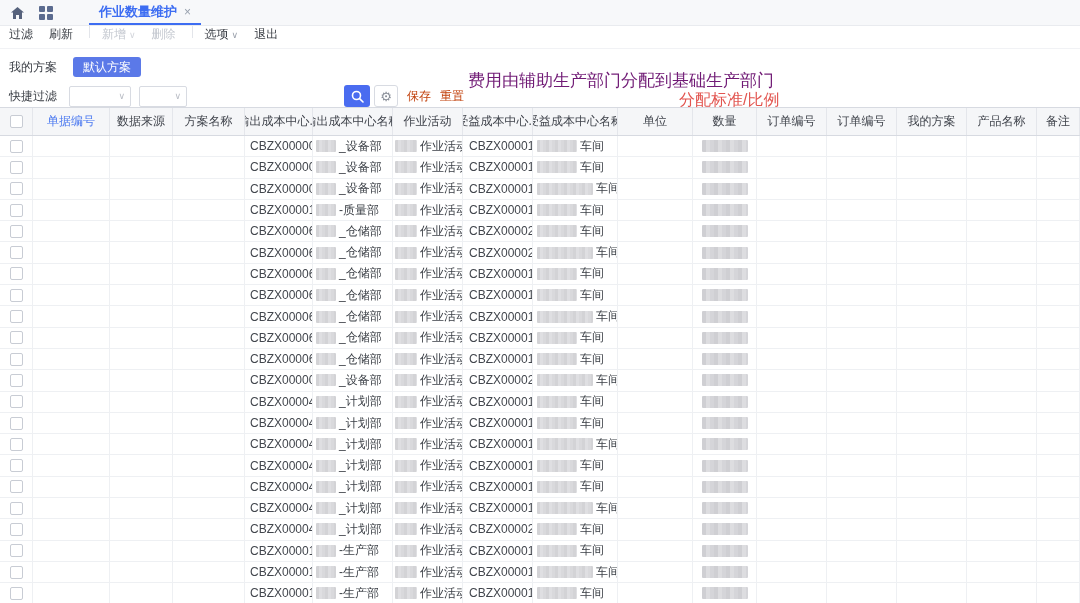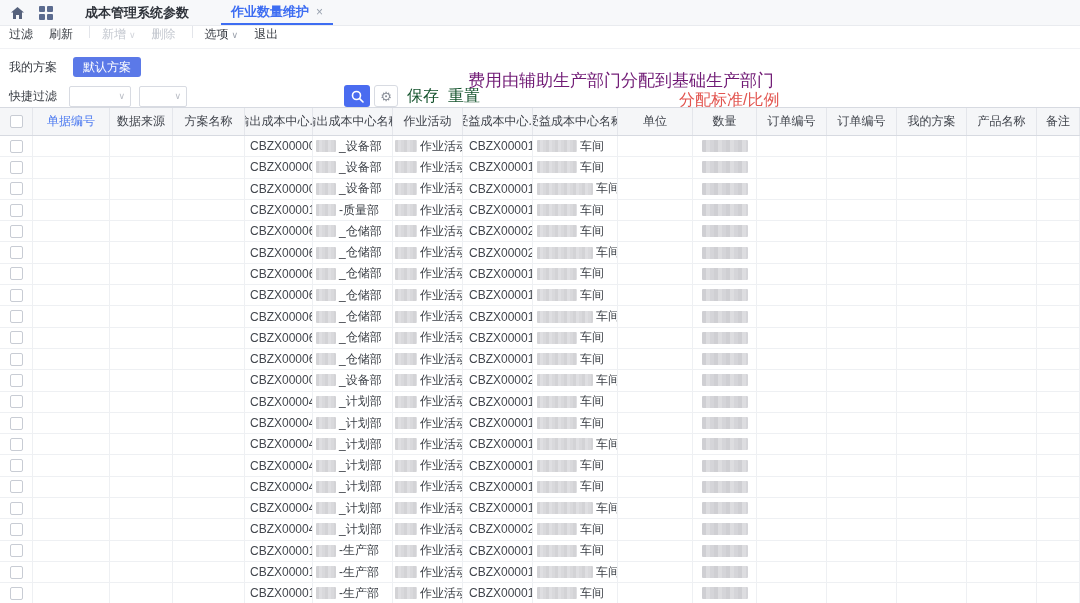--- a/index.html
+++ b/index.html
@@ -50,21 +50,21 @@
   .filter-actions { display:flex; align-items:center; margin-left:157px; }
   .search-btn {
     width:26px; height:22px; background:#4a6cf0; border-radius:3px;
     display:flex; align-items:center; justify-content:center; cursor:pointer;
   }
   .gear-btn {
     width:24px; height:22px; background:#fff; border:1px solid #d8dbe2; border-radius:3px;
     display:flex; align-items:center; justify-content:center; margin-left:4px;
     color:#8a8f99; font-size:13px; cursor:pointer; line-height:1;
   }
-  .link-btn { color:#14532d; font-size:16px; margin-left:9px; cursor:pointer; }
+  .link-btn { color:#c2410c; font-size:12px; margin-left:9px; cursor:pointer; }
   
   .annot1 { position:absolute; left:468px; top:69px; color:#701a75; font-size:17px; z-index:6; white-space:nowrap; }
   .annot2 { position:absolute; left:679px; top:90px; color:#e25550; font-size:16px; z-index:6; white-space:nowrap; }
   
   .grid { position:absolute; top:107px; left:0; width:1080px; bottom:0; overflow:hidden; border-top:1px solid #d7dae1; }
   .thead { display:flex; height:28px; background:#f5f6f8; border-bottom:1px solid #d7dae1; }
   .th {
     display:flex; align-items:center; justify-content:center;
     font-size:12px; color:#40444c; border-right:1px solid #e4e6eb;
     white-space:nowrap; overflow:hidden; flex-shrink:0;
@@ -109,23 +109,20 @@
         </svg>
     </span>
     <span class="sysicon">
       <svg class="icon-svg" width="14" height="14" viewBox="0 0 14 14">
         <rect x="0" y="0" width="6" height="6" rx="1" fill="#5b6b8f"></rect>
           <rect x="8" y="0" width="6" height="6" rx="1" fill="#5b6b8f"></rect>
         <rect x="0" y="8" width="6" height="6" rx="1" fill="#5b6b8f"></rect>
           <rect x="8" y="8" width="6" height="6" rx="1" fill="#5b6b8f"></rect>
       </svg>
     </span>
-    <div class="tab first">
-      <span>成本管理系统参数</span>
-    </div>
     <div class="tab active">
       <span>作业数量维护</span>
       <span class="close">×</span>
     </div>
   </div>
 
   <div class="toolbar">
     <span class="tbtn">过滤</span>
     <span class="tbtn">刷新</span>
     <span class="tsep"></span>

